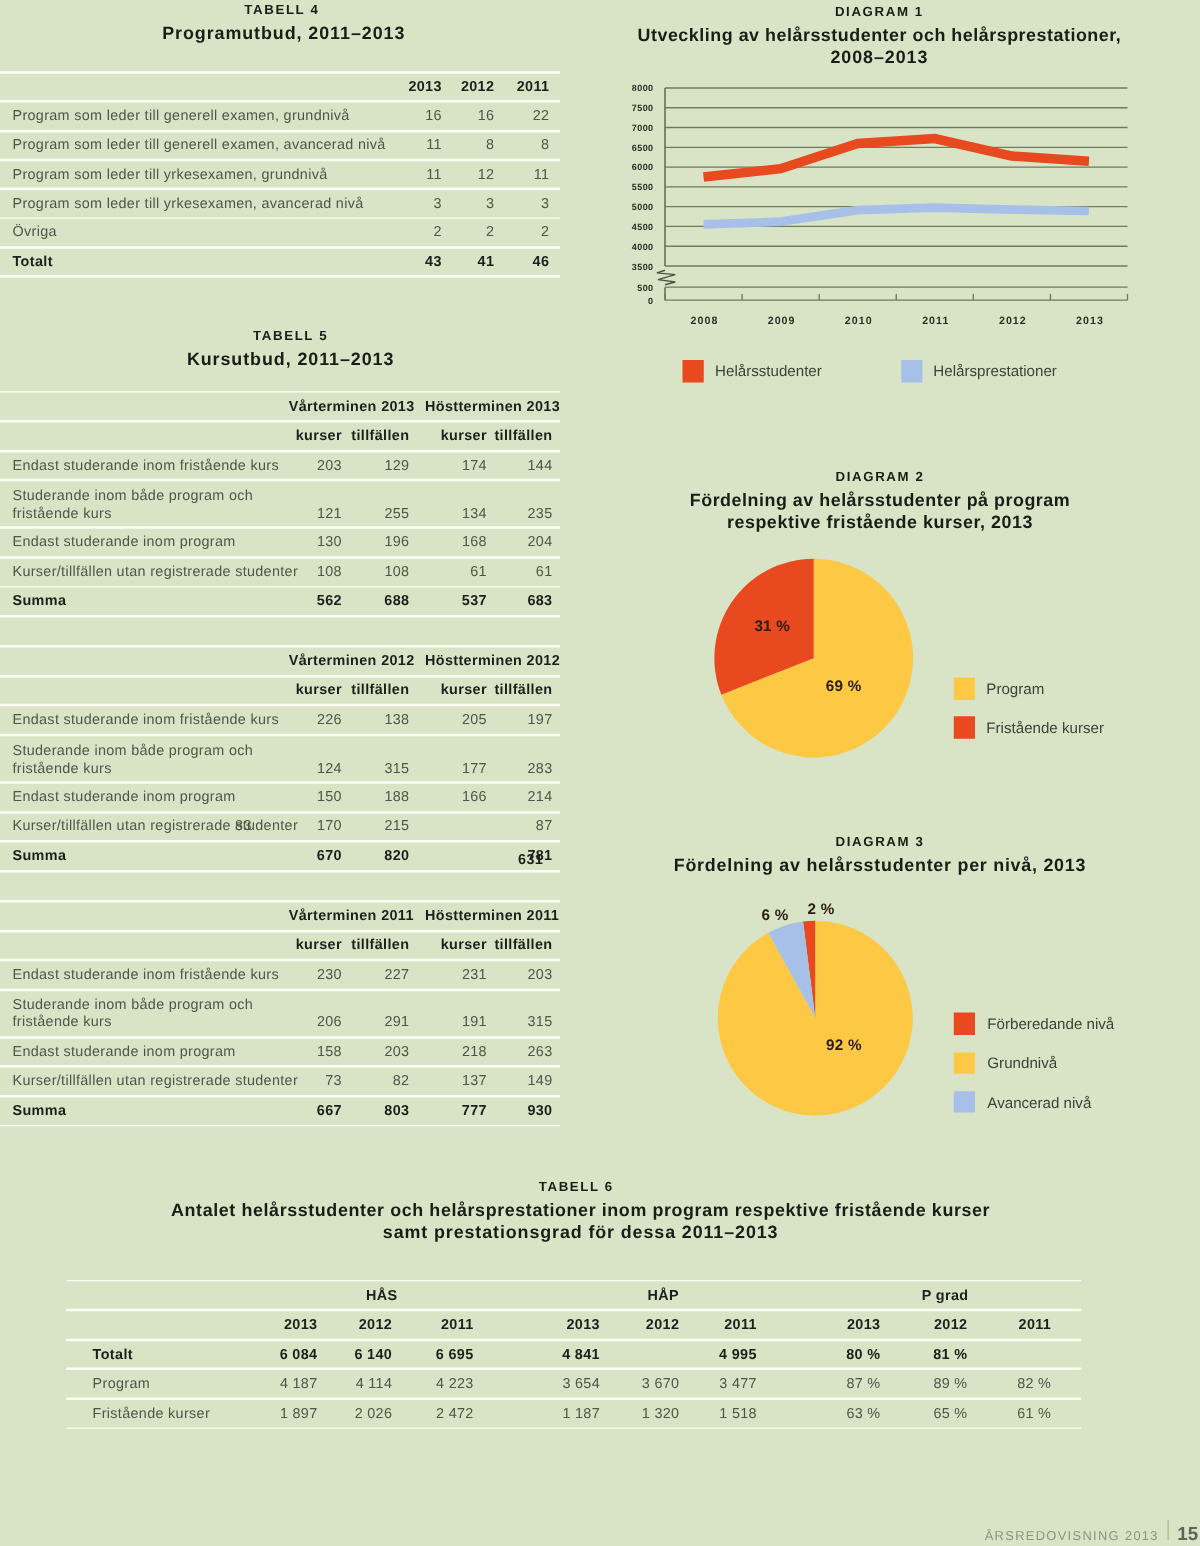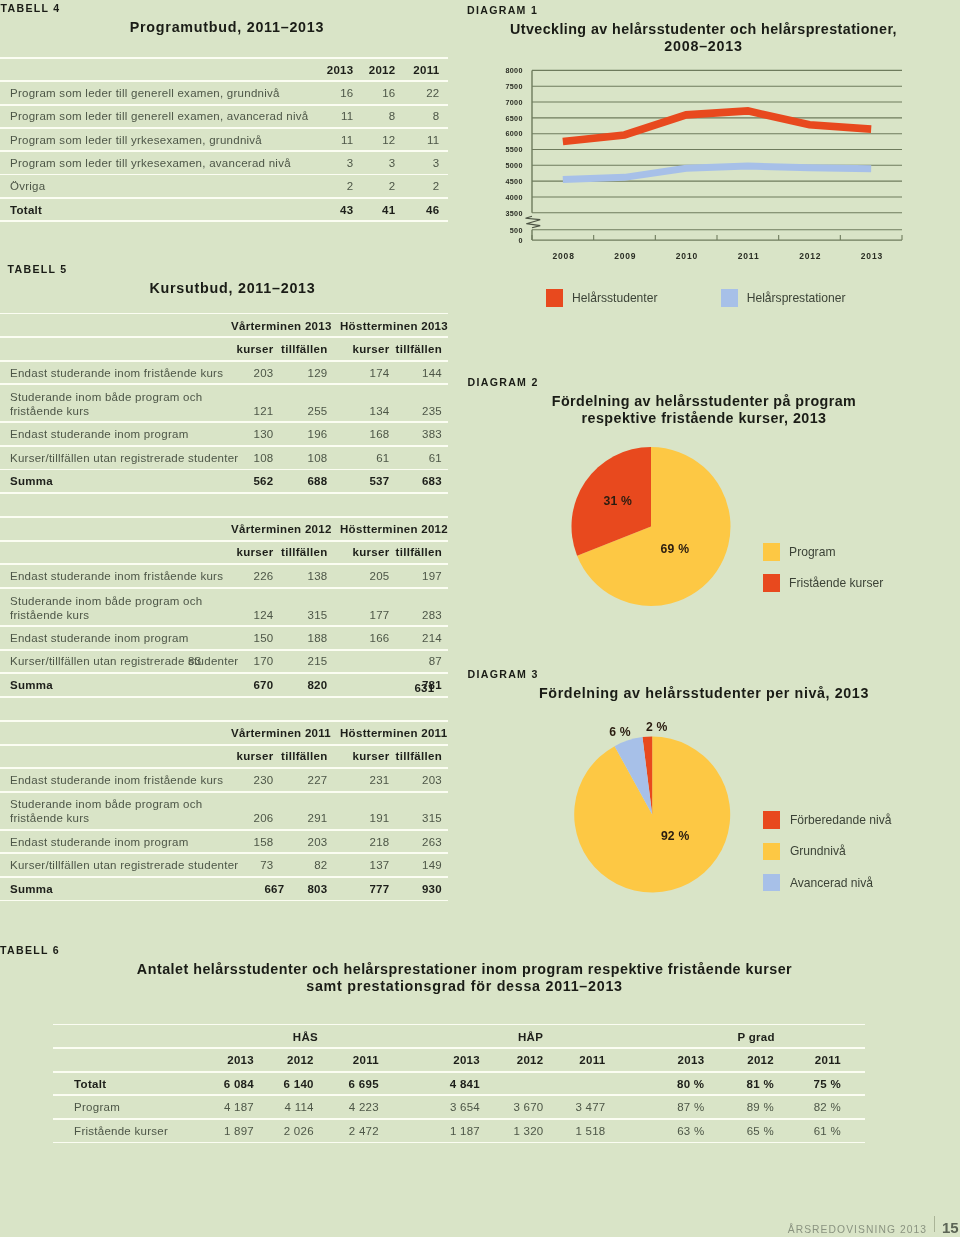--- a/index.html
+++ b/index.html
@@ -1,21 +1,21 @@
 <!DOCTYPE html>
 <html><head>
 <meta charset="utf-8">
 <style>
   html,body{margin:0;padding:0;}
   body{width:960px;height:1237px;background:#d9e4c7;font-family:"Liberation Sans",sans-serif;
        color:#4b5446;overflow:hidden;position:relative;-webkit-font-smoothing:antialiased;}
   .abs{position:absolute;}
 
   
-  .tkicker{font-size:10.6px;font-weight:bold;letter-spacing:1.3px;color:#1a1c16;text-align:left;}
+  .tkicker{font-size:10.6px;font-weight:bold;letter-spacing:1.3px;color:#1a1c16;text-align:center;}
   .ttitle{font-size:14.3px;font-weight:bold;letter-spacing:0.75px;color:#1a1c16;text-align:center;line-height:17px;}
 
   
   .axlabel{font-size:7.2px;font-weight:bold;color:#2a2d24;letter-spacing:.35px;line-height:8px;}
   .xlabel{font-size:8.5px;font-weight:bold;color:#2a2d24;letter-spacing:.85px;line-height:9px;}
   .legtxt{font-size:12.1px;color:#3b4236;letter-spacing:0.0px;}
   .pielab{font-size:12.2px;font-weight:bold;color:#2a1c10;letter-spacing:0.2px;line-height:13px;white-space:nowrap;}
 
   .footer{font-size:10.3px;letter-spacing:1.07px;color:#8a9380;font-weight:normal;white-space:nowrap;}
   .pageno{font-size:15px;letter-spacing:0;color:#5c6556;font-weight:bold;}
@@ -105,21 +105,21 @@
     <div class="cell c-l nm" style="left:10px;top:92.4px;">fristående kurs</div>
     <div class="cell c-r nm" style="left:0;width:273.5px;top:92.4px;">121</div>
     <div class="cell c-r nm" style="left:0;width:327.5px;top:92.4px;">255</div>
     <div class="cell c-r nm" style="left:0;width:389.5px;top:92.4px;">134</div>
     <div class="cell c-r nm" style="left:0;width:442px;top:92.4px;">235</div>
     <div class="ln" style="top:108.9px;width:448px;left:0px;"></div>
     <div class="cell c-l nm" style="left:10px;top:115.7px;">Endast studerande inom program</div>
     <div class="cell c-r nm" style="left:0;width:273.5px;top:115.7px;">130</div>
     <div class="cell c-r nm" style="left:0;width:327.5px;top:115.7px;">196</div>
     <div class="cell c-r nm" style="left:0;width:389.5px;top:115.7px;">168</div>
-    <div class="cell c-r nm" style="left:0;width:442px;top:115.7px;">383</div>
+    <div class="cell c-r nm" style="left:0;width:442px;top:115.7px;">204</div>
     <div class="ln" style="top:132.5px;width:448px;left:0px;"></div>
     <div class="cell c-l nm" style="left:10px;top:139.3px;">Kurser/tillfällen utan registrerade studenter</div>
     <div class="cell c-r nm" style="left:0;width:273.5px;top:139.3px;">108</div>
     <div class="cell c-r nm" style="left:0;width:327.5px;top:139.3px;">108</div>
     <div class="cell c-r nm" style="left:0;width:389.5px;top:139.3px;">61</div>
     <div class="cell c-r nm" style="left:0;width:442px;top:139.3px;">61</div>
     <div class="ln" style="top:156.1px;width:448px;left:0px;"></div>
     <div class="cell c-l bd" style="left:10px;top:162.9px;">Summa</div>
     <div class="cell c-r bd" style="left:0;width:273.5px;top:162.9px;">562</div>
     <div class="cell c-r bd" style="left:0;width:327.5px;top:162.9px;">688</div>
@@ -198,21 +198,21 @@
     <div class="cell c-r nm" style="left:0;width:389.5px;top:115.7px;">218</div>
     <div class="cell c-r nm" style="left:0;width:442px;top:115.7px;">263</div>
     <div class="ln" style="top:132.5px;width:448px;left:0px;"></div>
     <div class="cell c-l nm" style="left:10px;top:139.3px;">Kurser/tillfällen utan registrerade studenter</div>
     <div class="cell c-r nm" style="left:0;width:273.5px;top:139.3px;">73</div>
     <div class="cell c-r nm" style="left:0;width:327.5px;top:139.3px;">82</div>
     <div class="cell c-r nm" style="left:0;width:389.5px;top:139.3px;">137</div>
     <div class="cell c-r nm" style="left:0;width:442px;top:139.3px;">149</div>
     <div class="ln" style="top:156.1px;width:448px;left:0px;"></div>
     <div class="cell c-l bd" style="left:10px;top:162.9px;">Summa</div>
-    <div class="cell c-r bd" style="left:0;width:273.5px;top:162.9px;padding-left:11px;">667</div>
+    <div class="cell c-r bd" style="left:0;width:273.5px;top:162.9px;">667</div>
     <div class="cell c-r bd" style="left:0;width:327.5px;top:162.9px;">803</div>
     <div class="cell c-r bd" style="left:0;width:389.5px;top:162.9px;">777</div>
     <div class="cell c-r bd" style="left:0;width:442px;top:162.9px;">930</div>
     <div class="ln" style="top:179.7px;width:448px;left:0px;"></div>
   </div>
 
 <div class="abs" style="left:467px;top:1px;width:473px;">
   <div class="tkicker" style="padding-top:3px;">DIAGRAM 1</div>
   <div class="ttitle" style="padding-top:5px;letter-spacing:0.42px;">Utveckling av helårsstudenter och helårsprestationer,</div>
   <div class="ttitle">2008–2013</div>
@@ -286,23 +286,23 @@
     <div class="cell c-r bd" style="left:0;width:552.9px;top:30.5px;">2011</div>
     <div class="cell c-r bd" style="left:0;width:651.8px;top:30.5px;">2013</div>
     <div class="cell c-r bd" style="left:0;width:721.4px;top:30.5px;">2012</div>
     <div class="cell c-r bd" style="left:0;width:788.4px;top:30.5px;">2011</div>
     <div class="ln" style="top:47.2px;width:812.1px;left:0px;"></div>
     <div class="cell c-l bd" style="left:21.5px;top:54.1px;">Totalt</div>
     <div class="cell c-r bd" style="left:0;width:201.4px;top:54.1px;">6 084</div>
     <div class="cell c-r bd" style="left:0;width:261.2px;top:54.1px;">6 140</div>
     <div class="cell c-r bd" style="left:0;width:326.3px;top:54.1px;">6 695</div>
     <div class="cell c-r bd" style="left:0;width:427.4px;top:54.1px;">4 841</div>
+    <div class="cell c-r bd" style="left:0;width:552.9px;top:54.1px;">4 995</div>
     <div class="cell c-r bd" style="left:0;width:651.8px;top:54.1px;">80 %</div>
     <div class="cell c-r bd" style="left:0;width:721.4px;top:54.1px;">81 %</div>
-    <div class="cell c-r bd" style="left:0;width:788.4px;top:54.1px;">75 %</div>
     <div class="ln" style="top:70.80000000000001px;width:812.1px;left:0px;"></div>
     <div class="cell c-l nm" style="left:21.5px;top:77.70000000000002px;">Program</div>
     <div class="cell c-r nm" style="left:0;width:201.4px;top:77.70000000000002px;">4 187</div>
     <div class="cell c-r nm" style="left:0;width:261.2px;top:77.70000000000002px;">4 114</div>
     <div class="cell c-r nm" style="left:0;width:326.3px;top:77.70000000000002px;">4 223</div>
     <div class="cell c-r nm" style="left:0;width:427.4px;top:77.70000000000002px;">3 654</div>
     <div class="cell c-r nm" style="left:0;width:490.9px;top:77.70000000000002px;">3 670</div>
     <div class="cell c-r nm" style="left:0;width:552.9px;top:77.70000000000002px;">3 477</div>
     <div class="cell c-r nm" style="left:0;width:651.8px;top:77.70000000000002px;">87 %</div>
     <div class="cell c-r nm" style="left:0;width:721.4px;top:77.70000000000002px;">89 %</div>

